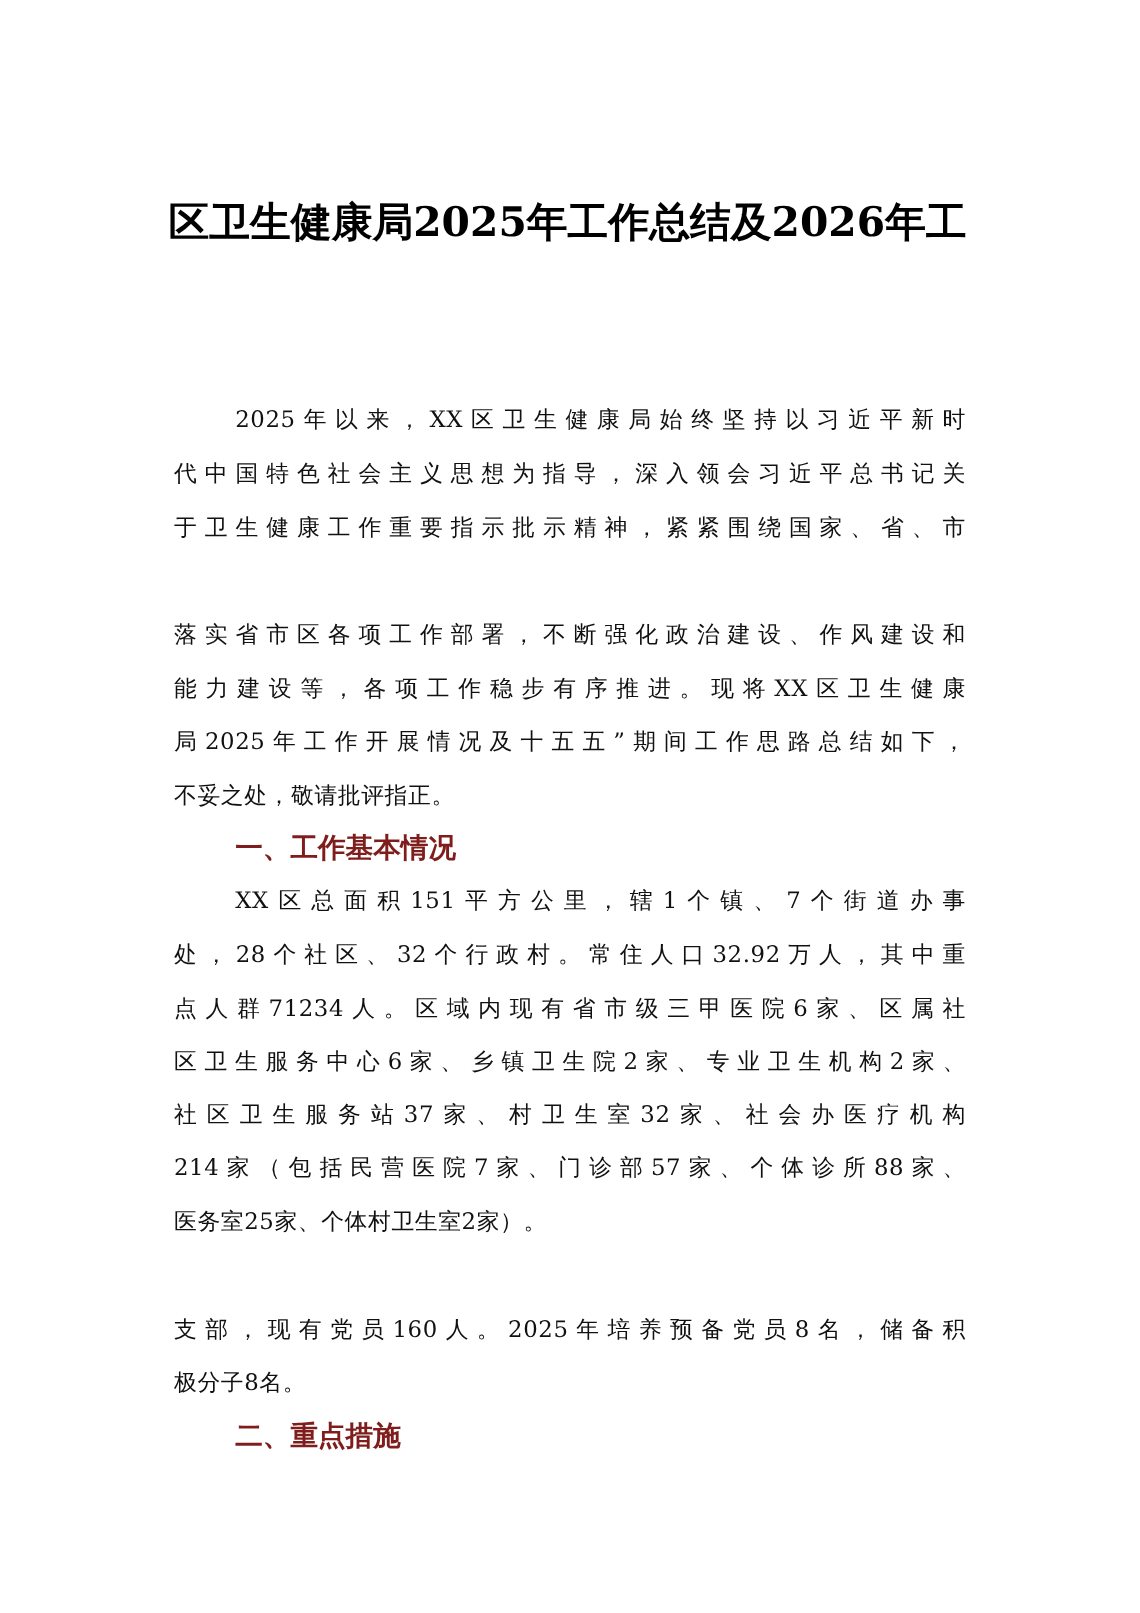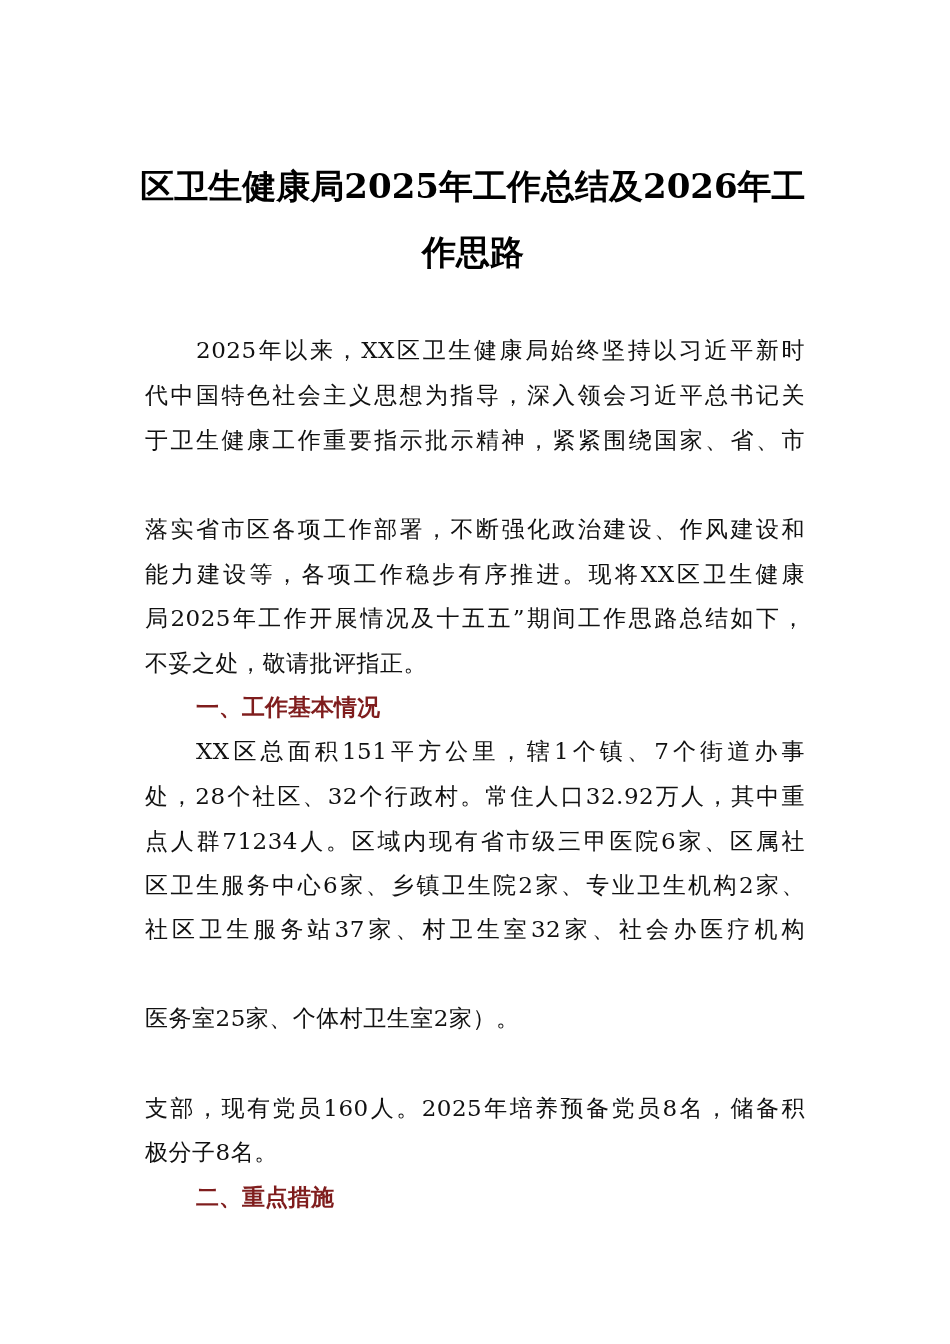--- a/index.html
+++ b/index.html
@@ -6,54 +6,54 @@
   body { width: 950px; height: 1344px; position: relative; overflow: hidden; }
   .page { position: absolute; left: 0; top: 0; width: 950px; height: 1344px; background: #ffffff; }
   .title {
     position: absolute; left: 0; width: 946px; text-align: center;
     font-family: "DejaVu Serif", "Liberation Serif", serif;
     font-weight: bold; font-size: 34px; color: #000; white-space: nowrap; line-height: 40px;
   }
   .line {
     position: absolute; left: 145px; width: 660px;
     font-family: "DejaVu Serif", "Liberation Serif", serif;
-    font-size: 23px; color: #111; white-space: nowrap; line-height: 30px;
+    font-size: 19px; color: #111; white-space: nowrap; line-height: 30px;
     letter-spacing: 0.5px;
   }
   .line.just { text-align: justify; text-align-last: justify; }
   .line.indent { left: 196px; width: 609px; }
   .heading {
     position: absolute; left: 196px;
     font-family: "DejaVu Sans", "Liberation Sans", sans-serif;
     font-weight: bold; font-size: 23px; color: #7f1d1d; white-space: nowrap; line-height: 30px;
   }
 </style>
 </head>
 <body>
 
 <div class="page">
 
   <div class="title" style="top:166px;">区卫生健康局2025年工作总结及2026年工</div>
-  <div class="title" style="top:232px;">作思路</div>
 
   <div class="line indent just" style="top:335px;">2025年以来，XX区卫生健康局始终坚持以习近平新时</div>
   <div class="line just" style="top:380px;">代中国特色社会主义思想为指导，深入领会习近平总书记关</div>
   <div class="line just" style="top:425px;">于卫生健康工作重要指示批示精神，紧紧围绕国家、省、市</div>
   <div class="line just" style="top:514px;">落实省市区各项工作部署，不断强化政治建设、作风建设和</div>
   <div class="line just" style="top:559px;">能力建设等，各项工作稳步有序推进。现将XX区卫生健康</div>
   <div class="line just" style="top:603px;">局2025年工作开展情况及十五五”期间工作思路总结如下，</div>
   <div class="line" style="top:648px;">不妥之处，敬请批评指正。</div>
 
   <div class="heading" style="top:692px;">一、工作基本情况</div>
 
   <div class="line indent just" style="top:736px;">XX区总面积151平方公里，辖1个镇、7个街道办事</div>
   <div class="line just" style="top:781px;">处，28个社区、32个行政村。常住人口32.92万人，其中重</div>
   <div class="line just" style="top:826px;">点人群71234人。区域内现有省市级三甲医院6家、区属社</div>
   <div class="line just" style="top:870px;">区卫生服务中心6家、乡镇卫生院2家、专业卫生机构2家、</div>
   <div class="line just" style="top:914px;">社区卫生服务站37家、村卫生室32家、社会办医疗机构</div>
+  <div class="line just" style="top:958px;">214家（包括民营医院7家、门诊部57家、个体诊所88家、</div>
   <div class="line" style="top:1003px;">医务室25家、个体村卫生室2家）。</div>
 
   <div class="line just" style="top:1093px;">支部，现有党员160人。2025年培养预备党员8名，储备积</div>
   <div class="line" style="top:1137px;">极分子8名。</div>
 
   <div class="heading" style="top:1182px;">二、重点措施</div>
 
 </div>
 
 </body></html>

